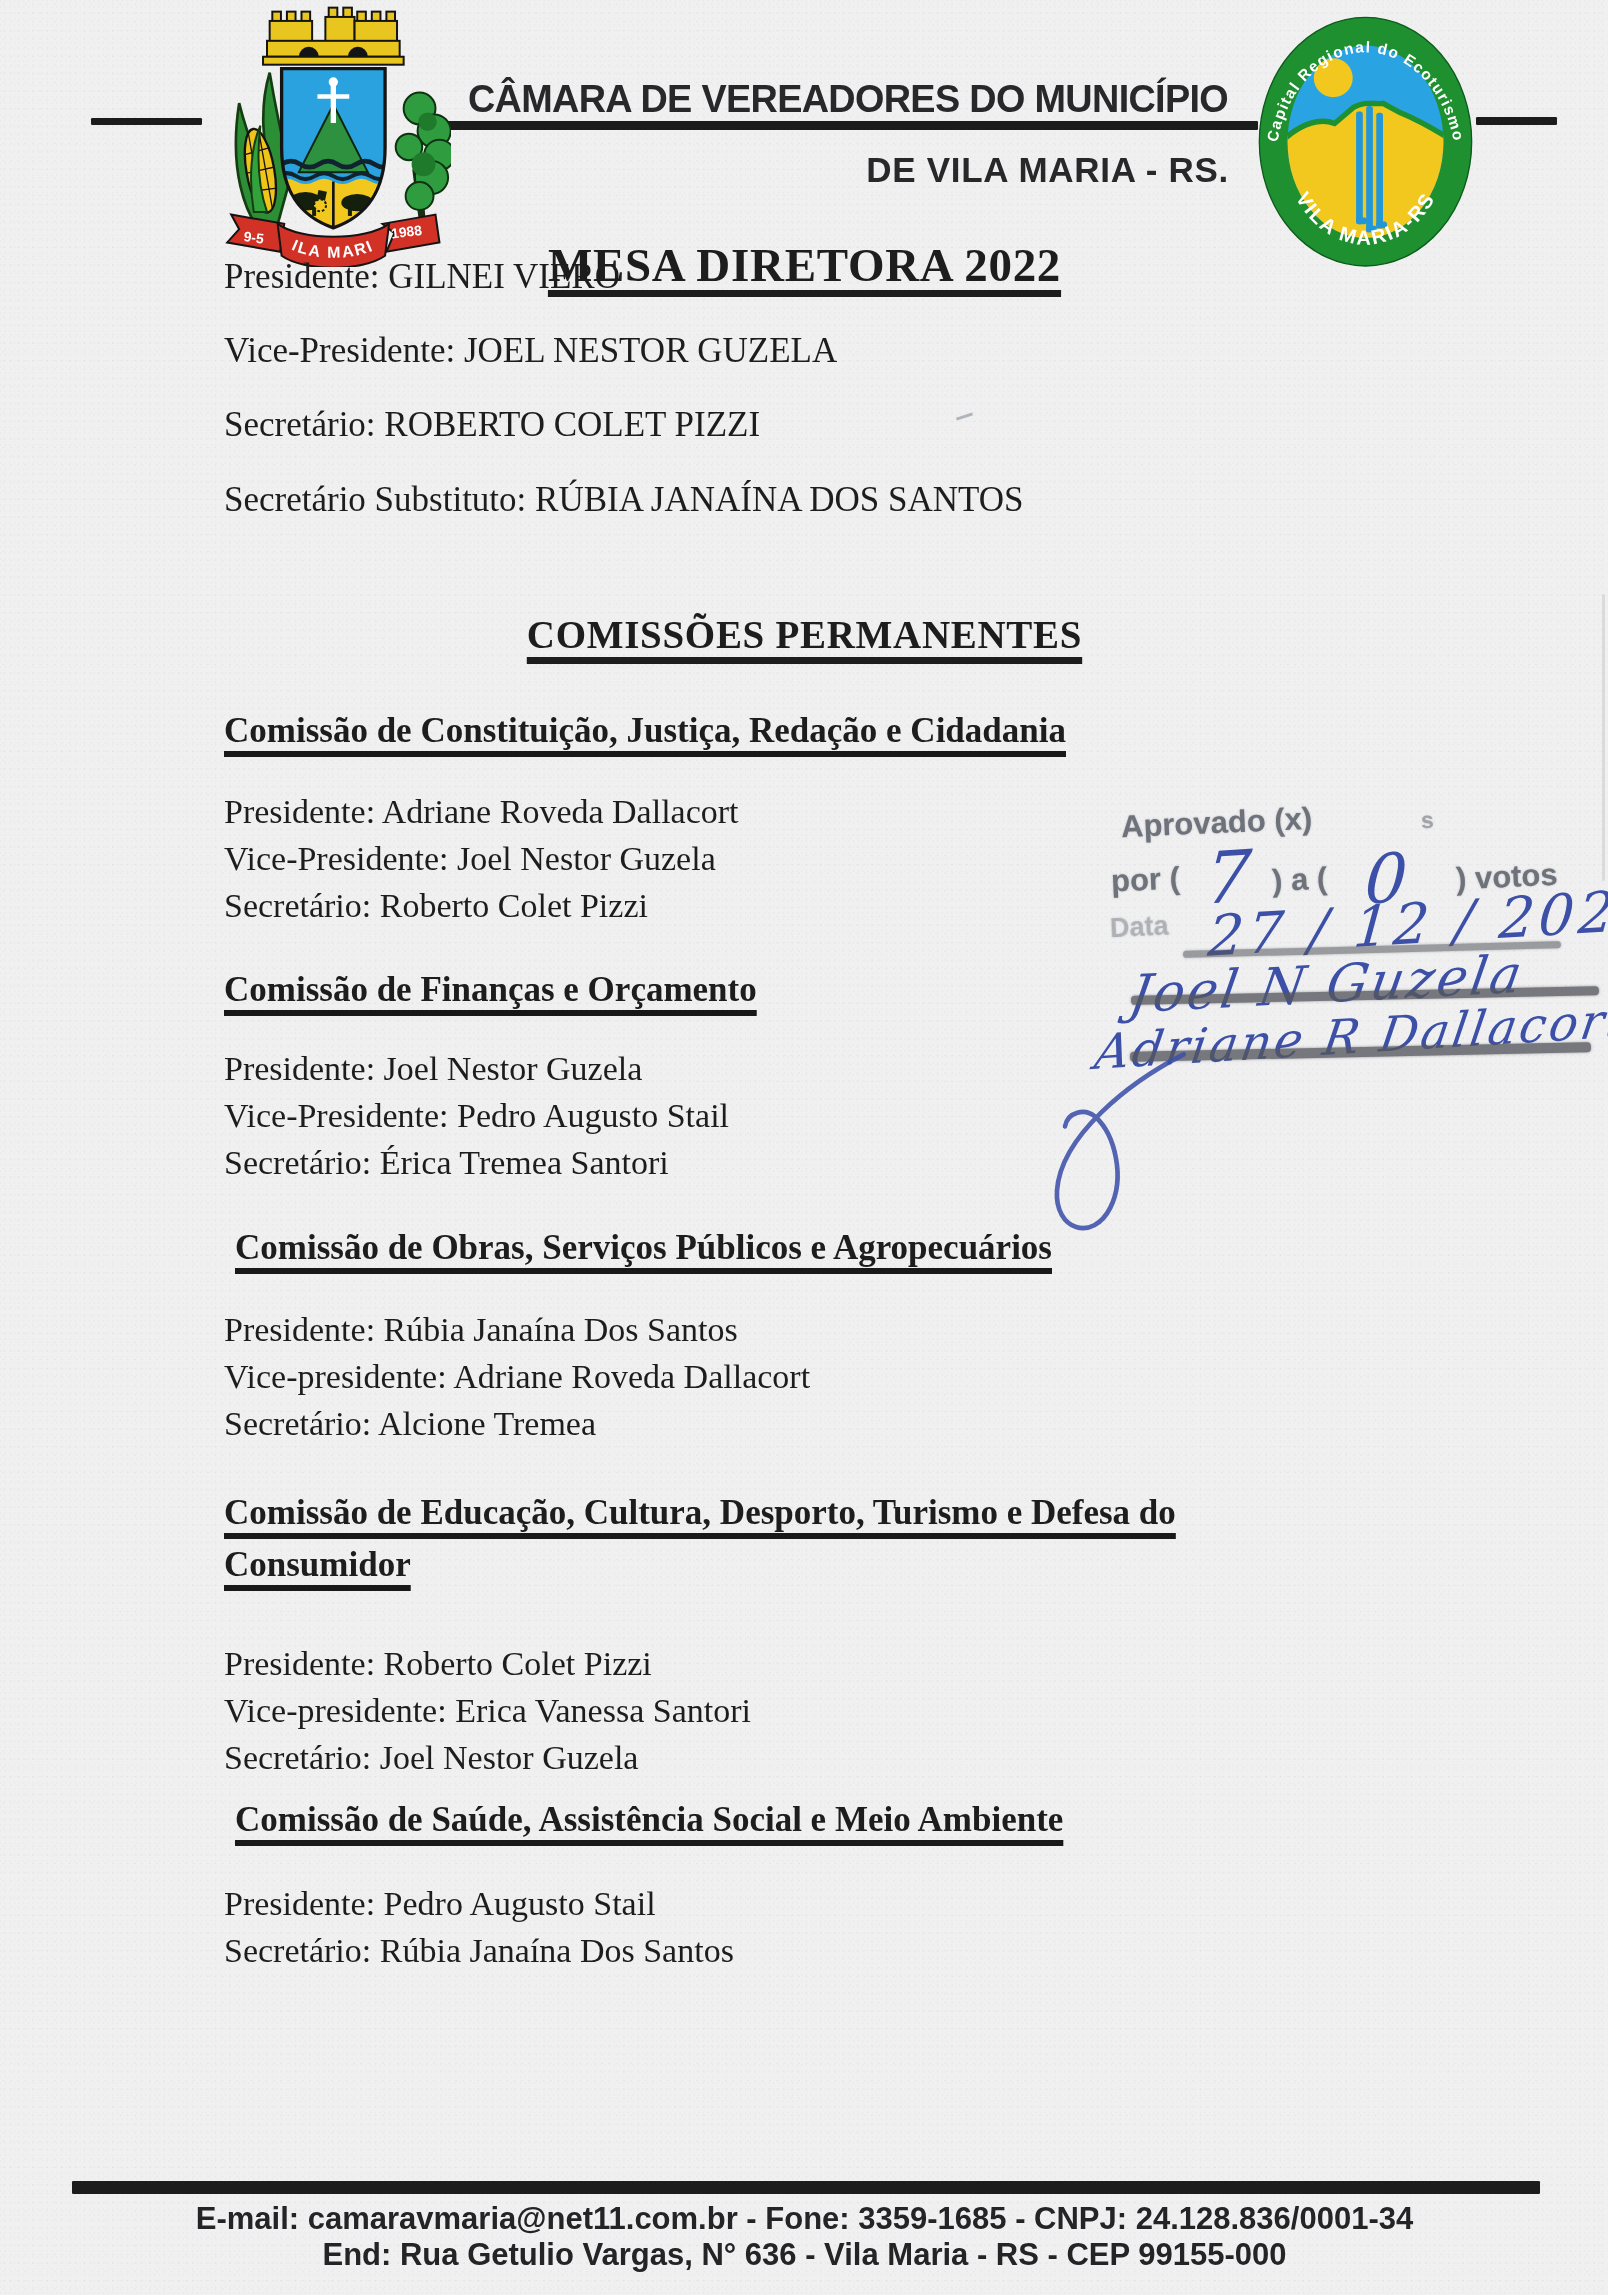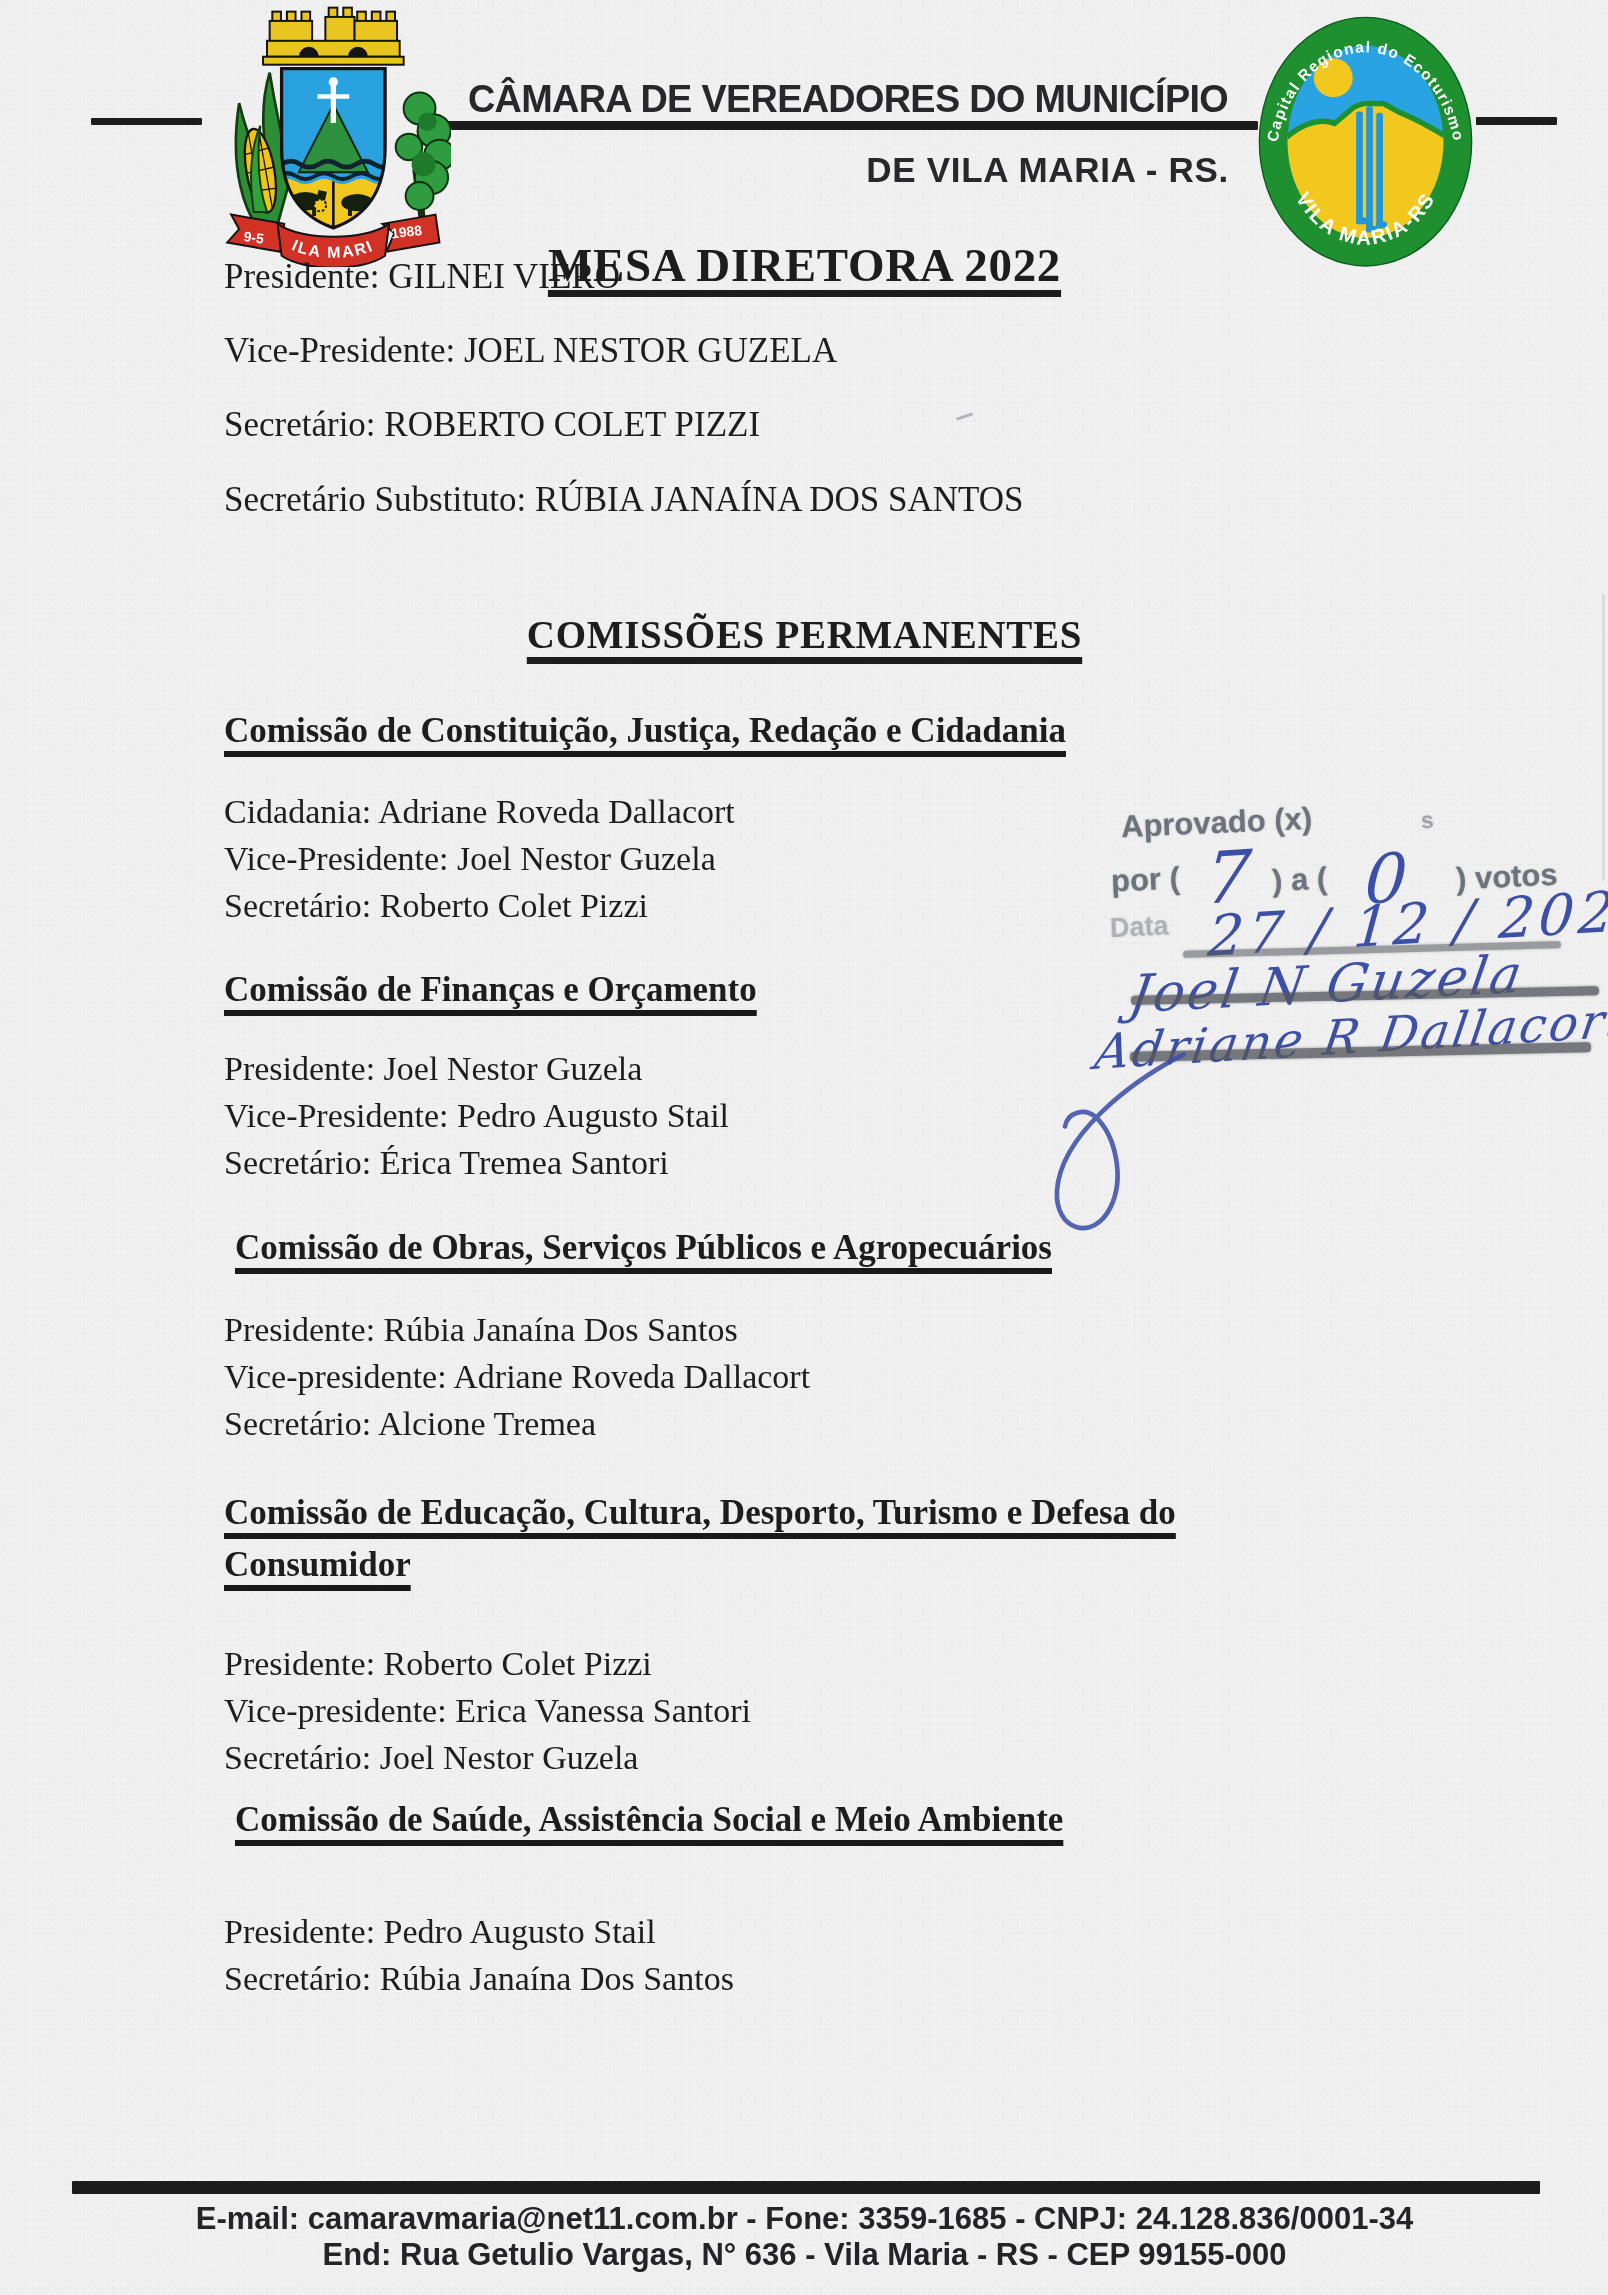--- a/index.html
+++ b/index.html
@@ -191,21 +191,21 @@
   <div class="abs mesa-line" style="top:257px;">Presidente: GILNEI VIERO</div>
   <div class="abs mesa-line" style="top:331px;">Vice-Presidente: JOEL NESTOR GUZELA</div>
   <div class="abs mesa-line" style="top:405px;">Secretário: ROBERTO COLET PIZZI</div>
   <div class="abs mesa-line" style="top:480px;">Secretário Substituto: RÚBIA JANAÍNA DOS SANTOS</div>
   <div class="abs pen-mark" style="left:956px;top:415px;"></div>
 
   <div class="abs section-title">COMISSÕES PERMANENTES</div>
 
   <div class="abs comm-title" style="left:224px;top:705px;">Comissão de Constituição, Justiça, Redação e Cidadania</div>
   <div class="abs members" style="left:224px;top:788px;">
-    <div>Cidadania: Adriane Roveda Dallacort</div>
+    <div>Presidente: Adriane Roveda Dallacort</div>
     <div>Vice-Presidente: Joel Nestor Guzela</div>
     <div>Secretário: Roberto Colet Pizzi</div>
   </div>
 
   <div class="abs comm-title" style="left:224px;top:964px;">Comissão de Finanças e Orçamento</div>
   <div class="abs members" style="left:224px;top:1045px;">
     <div>Presidente: Joel Nestor Guzela</div>
     <div>Vice-Presidente: Pedro Augusto Stail</div>
     <div>Secretário: Érica Tremea Santori</div>
   </div>
@@ -218,21 +218,21 @@
   </div>
 
   <div class="abs comm-title wrap" style="left:224px;top:1487px;">Comissão de Educação, Cultura, Desporto, Turismo e Defesa do Consumidor</div>
   <div class="abs members" style="left:224px;top:1640px;">
     <div>Presidente: Roberto Colet Pizzi</div>
     <div>Vice-presidente: Erica Vanessa Santori</div>
     <div>Secretário: Joel Nestor Guzela</div>
   </div>
 
   <div class="abs comm-title" style="left:235px;top:1794px;">Comissão de Saúde, Assistência Social e Meio Ambiente</div>
-  <div class="abs members" style="left:224px;top:1880px;margin-top:28px;">
+  <div class="abs members" style="left:224px;top:1880px;">
     <div>Presidente: Pedro Augusto Stail</div>
     <div>Secretário: Rúbia Janaína Dos Santos</div>
   </div>
 
   <div class="abs stamp" style="left:1121px;top:805px;font-size:31px;">Aprovado (x)</div>
   <div class="abs stamp" style="left:1421px;top:807px;font-size:23px;opacity:.6;">s</div>
 
   <div class="abs stamp" style="left:1111px;top:862px;font-size:31px;">por (</div>
   <div class="abs ink" style="left:1206px;top:836px;font-size:71px;transform:rotate(-4deg) skewX(-8deg);">7</div>
   <div class="abs stamp" style="left:1272px;top:862px;font-size:31px;">) a (</div>

